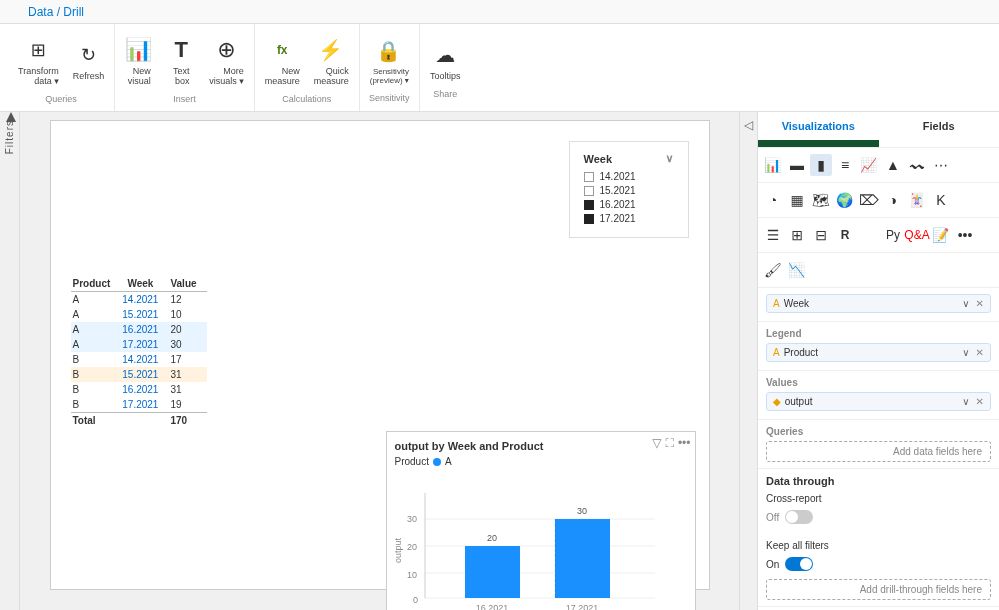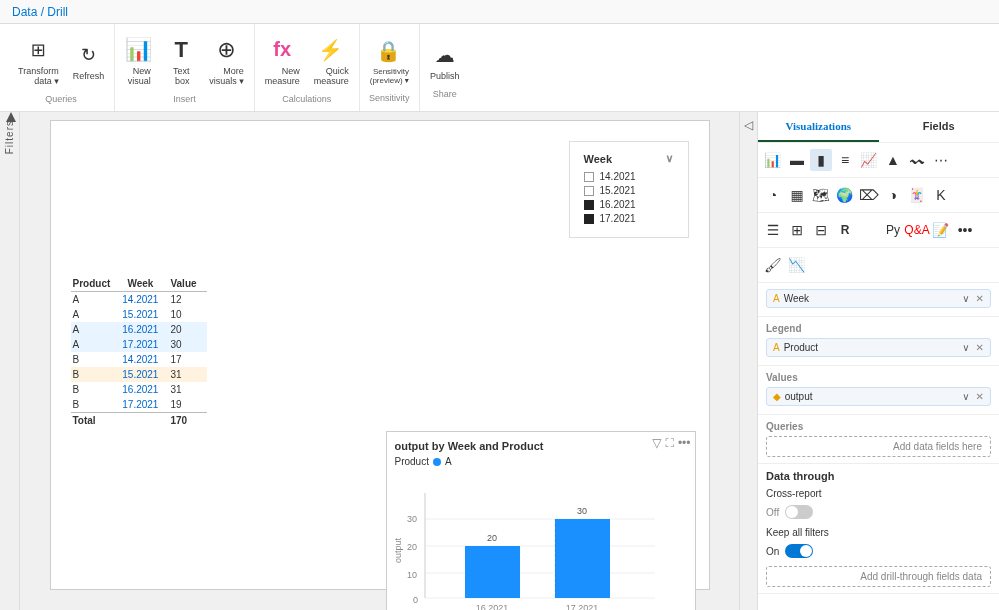--- a/index.html
+++ b/index.html
@@ -8,21 +8,21 @@
     
     .topbar { background: #fff; border-bottom: 1px solid #e0e0e0; height: 88px; display: flex; align-items: stretch; padding: 0 8px; }
     .topbar-section { display: flex; flex-direction: column; align-items: center; justify-content: center; padding: 0 4px; border-right: 1px solid #e8e8e8; }
     .topbar-section:last-child { border-right: none; }
     .topbar-section-label { font-size: 9px; color: #888; margin-top: 4px; text-align: center; }
     .topbar-group { display: flex; flex-direction: row; align-items: center; gap: 2px; }
     .tb-btn { display: flex; flex-direction: column; align-items: center; justify-content: center; padding: 4px 6px; cursor: pointer; border-radius: 3px; min-width: 40px; }
     .tb-btn .icon { width: 28px; height: 28px; display: flex; align-items: center; justify-content: center; font-size: 18px; }
     .tb-btn .label { font-size: 9px; color: #444; text-align: right; margin-top: 2px; }
     .tb-btn .label-small { font-size: 8px; }
-    .breadcrumb { font-size: 12px; color: #555; padding: 4px 12px; background: #f9f9f9; border-bottom: 1px solid #ddd; height: 24px; display: flex; align-items: center; gap: 4px; }
+    .breadcrumb { font-size: 12px; color: #555; padding: 4px 28px; background: #f9f9f9; border-bottom: 1px solid #ddd; height: 24px; display: flex; align-items: center; gap: 4px; }
     .breadcrumb span { color: #0078d4; cursor: pointer; }
 
     
     .main-container { display: flex; height: calc(610px - 88px - 24px); }
 
     
     .canvas { flex: 1; background: #f0f0f0; position: relative; overflow: hidden; padding: 8px; }
     .canvas-inner { background: #fff; width: 660px; height: 470px; position: relative; border: 1px solid #ccc; margin: 0 auto; }
 
     
@@ -46,21 +46,21 @@
     .chart-panel { position: absolute; left: 335px; top: 310px; width: 310px; height: 210px; background: #fff; border: 1px solid #ccc; padding: 8px; }
     .chart-title { font-size: 11px; font-weight: 600; margin-bottom: 4px; }
     .chart-legend { font-size: 10px; display: flex; align-items: center; gap: 4px; margin-bottom: 6px; }
     .legend-dot { width: 8px; height: 8px; border-radius: 50%; background: #1a90ff; display: inline-block; }
 
     
     .filters-panel { width: 20px; background: #f0f0f0; border-right: 1px solid #ddd; display: flex; align-items: flex-start; justify-content: center; padding-top: 8px; }
     .filters-label { writing-mode: vertical-rl; transform: rotate(180deg); font-size: 10px; color: #555; letter-spacing: 1px; }
     .right-panel-header { display: flex; border-bottom: 1px solid #eee; }
     .right-panel-tab { flex: 1; text-align: center; padding: 8px 4px; font-size: 11px; cursor: pointer; font-weight: 600; border-bottom: 2px solid transparent; }
-    .right-panel-tab.active { border-bottom: 2px solid #14532d; color: #0078d4; font-family: Liberation Serif, serif; }
+    .right-panel-tab.active { border-bottom: 7px solid #14532d; color: #0078d4; }
     .viz-icons-row { display: flex; flex-wrap: wrap; padding: 6px 4px; border-bottom: 1px solid #eee; gap: 2px; }
     .viz-icon { width: 22px; height: 22px; display: flex; align-items: center; justify-content: center; font-size: 14px; cursor: pointer; border-radius: 2px; }
     .viz-icon.active { background: #e0eef8; }
     .viz-section { padding: 6px 8px; border-bottom: 1px solid #eee; }
     .viz-section-label { font-size: 10px; color: #888; font-weight: 600; margin-bottom: 4px; }
     .viz-field-row { display: flex; align-items: center; justify-content: space-between; background: #f3f6fa; border: 1px solid #cce0f5; border-radius: 3px; padding: 3px 6px; font-size: 10px; margin-bottom: 2px; }
     .viz-field-x { display: flex; align-items: center; gap: 4px; }
     .drill-section { padding: 6px 8px; }
     .drill-title { font-weight: 700; font-size: 11px; margin-bottom: 6px; }
     .drill-row { display: flex; align-items: center; justify-content: space-between; margin-bottom: 6px; font-size: 10px; }
@@ -116,21 +116,21 @@
         <div class="icon" style="font-size:22px;">⊕</div>
         <div class="label">More<br>visuals ▾</div>
       </div>
     </div>
     <div class="topbar-section-label">Insert</div>
   </div>
 
   <div class="topbar-section">
     <div class="topbar-group">
       <div class="tb-btn">
-        <div class="icon" style="font-size:20px; font-weight:bold; color:#ec4899;">fx</div>
+        <div class="icon" style="font-size:12px; font-weight:bold; color:#4d7c0f;">fx</div>
         <div class="label">New<br>measure</div>
       </div>
       <div class="tb-btn">
         <div class="icon" style="font-size:20px;">⚡</div>
         <div class="label">Quick<br>measure</div>
       </div>
     </div>
     <div class="topbar-section-label">Calculations</div>
   </div>
 
@@ -141,21 +141,21 @@
         <div class="label label-small">Sensitivity<br>(preview) ▾</div>
       </div>
     </div>
     <div class="topbar-section-label">Sensitivity</div>
   </div>
 
   <div class="topbar-section">
     <div class="topbar-group">
       <div class="tb-btn">
         <div class="icon" style="font-size:20px;">☁</div>
-        <div class="label">Publish</div>
+        <div class="label">Tooltips</div>
       </div>
     </div>
     <div class="topbar-section-label">Share</div>
   </div>
 </div>
 
 <div class="main-container">
 
   <div class="filters-panel">
     <div class="filters-label">Filters</div>
@@ -394,38 +394,38 @@
           <div class="viz-section-label">Queries</div>
           <div class="add-field-box">Add data fields here</div>
         </div>
 
         <div class="drill-section">
           <div class="drill-title">Data through</div>
 
           <div class="drill-row">
             <span>Cross-report</span>
           </div>
-          <div class="toggle-wrap" style="margin-bottom:8px;">
+          <div class="toggle-wrap" style="margin-bottom:16px;">
             <span style="color:#888; font-size:10px;">Off</span>
             <div class="toggle off">
               <div class="toggle-knob"></div>
             </div>
           </div>
 
           <div class="drill-row">
             <span>Keep all filters</span>
           </div>
           <div class="toggle-wrap" style="margin-bottom:8px;">
             <span style="color:#333; font-size:10px;">On</span>
             <div class="toggle on">
               <div class="toggle-knob"></div>
             </div>
           </div>
 
-          <div class="add-field-box">Add drill-through fields data</div>
+          <div class="add-field-box">Add drill-through fields here</div>
         </div>
 
         <div style="border-top:1px solid #eee; padding:6px 8px;">
           
           
         </div>
       </div>
     </div>
   </div>
 </div>

